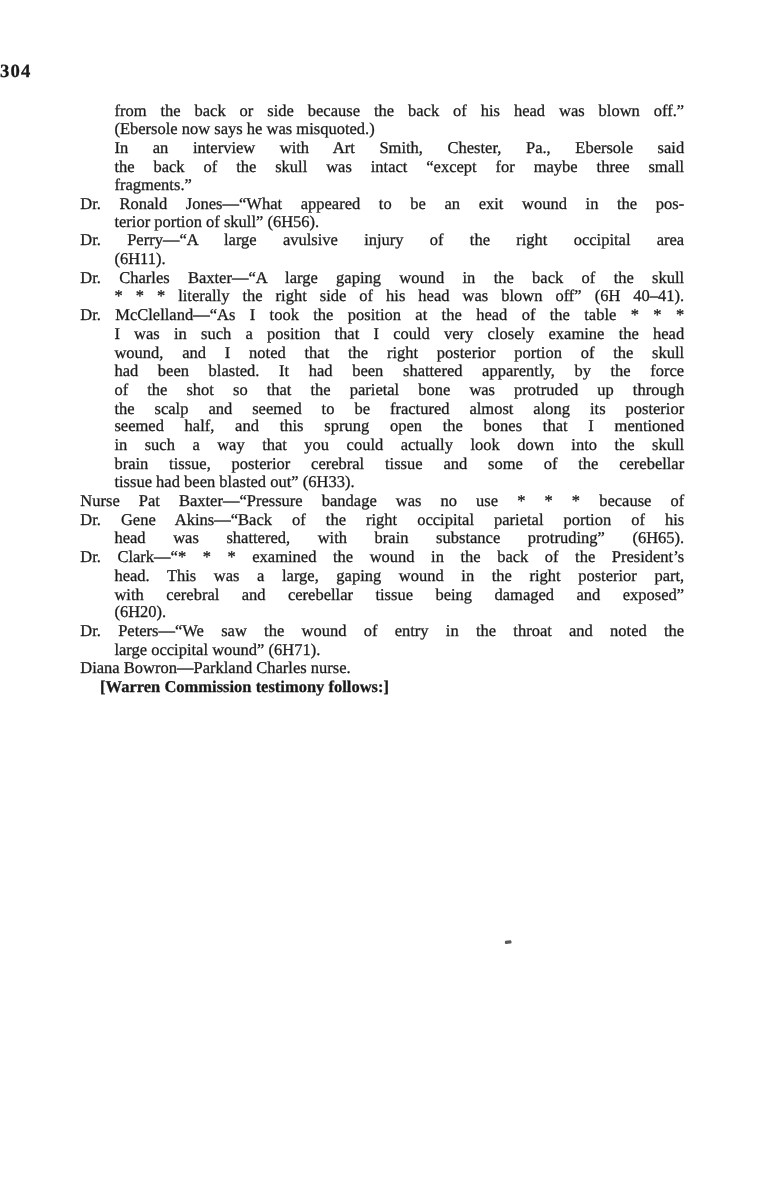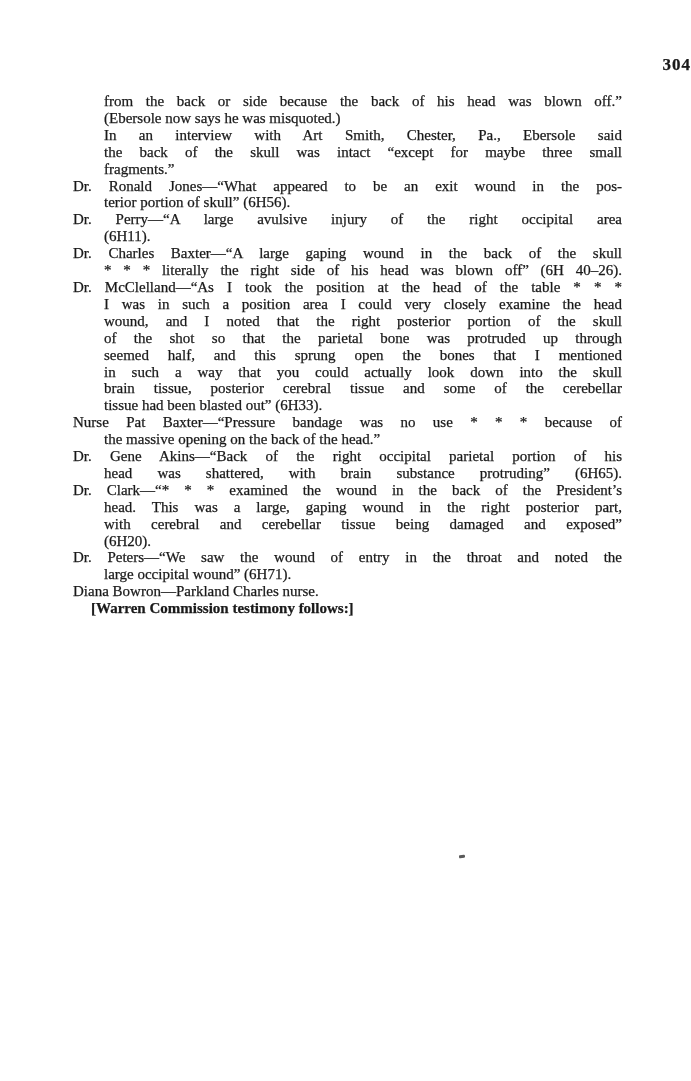--- a/index.html
+++ b/index.html
@@ -16,21 +16,21 @@
     overflow: hidden;
     font-family: "Liberation Serif", "DejaVu Serif", serif;
     color: #1a1a1a;
     -webkit-text-stroke: 0.25px #1a1a1a;
   }
   .page-number {
     position: absolute;
     top: 55px;
     left: 0;
     right: 0;
-    text-align: right;
+    text-align: left;
     font-size: 17px;
     font-weight: 700;
     letter-spacing: 1px;
   }
   .body-text {
     position: absolute;
     top: 93px;
     left: 73px;
     width: 549px;
     font-size: 15px;
@@ -68,31 +68,32 @@
       <div class="line hang justify">from the back or side because the back of his head was blown off.”</div>
       <div class="line hang">(Ebersole now says he was misquoted.)</div>
       <div class="line hang justify">In an interview with Art Smith, Chester, Pa., Ebersole said</div>
       <div class="line hang justify">the back of the skull was intact “except for maybe three small</div>
       <div class="line hang">fragments.”</div>
       <div class="line flush justify">Dr. Ronald Jones—“What appeared to be an exit wound in the pos-</div>
       <div class="line hang">terior portion of skull” (6H56).</div>
       <div class="line flush justify">Dr. Perry—“A large avulsive injury of the right occipital area</div>
       <div class="line hang">(6H11).</div>
       <div class="line flush justify">Dr. Charles Baxter—“A large gaping wound in the back of the skull</div>
-      <div class="line hang justify">* * * literally the right side of his head was blown off” (6H 40–26).</div>
+      <div class="line hang justify">* * * literally the right side of his head was blown off” (6H 40–41).</div>
       <div class="line flush justify">Dr. McClelland—“As I took the position at the head of the table * * *</div>
-      <div class="line hang justify">I was in such a position area I could very closely examine the head</div>
+      <div class="line hang justify">I was in such a position that I could very closely examine the head</div>
       <div class="line hang justify">wound, and I noted that the right posterior portion of the skull</div>
+      <div class="line hang justify">had been blasted. It had been shattered apparently, by the force</div>
       <div class="line hang justify">of the shot so that the parietal bone was protruded up through</div>
+      <div class="line hang justify">the scalp and seemed to be fractured almost along its posterior</div>
       <div class="line hang justify">seemed half, and this sprung open the bones that I mentioned</div>
       <div class="line hang justify">in such a way that you could actually look down into the skull</div>
       <div class="line hang justify">brain tissue, posterior cerebral tissue and some of the cerebellar</div>
       <div class="line hang">tissue had been blasted out” (6H33).</div>
       <div class="line flush justify">Nurse Pat Baxter—“Pressure bandage was no use * * * because of</div>
-      <div class="line hang">the massive opening on the back of the head.”</div>
       <div class="line flush justify">Dr. Gene Akins—“Back of the right occipital parietal portion of his</div>
       <div class="line hang justify">head was shattered, with brain substance protruding” (6H65).</div>
       <div class="line flush justify">Dr. Clark—“* * * examined the wound in the back of the President’s</div>
       <div class="line hang justify">head. This was a large, gaping wound in the right posterior part,</div>
       <div class="line hang justify">with cerebral and cerebellar tissue being damaged and exposed”</div>
       <div class="line hang">(6H20).</div>
       <div class="line flush justify">Dr. Peters—“We saw the wound of entry in the throat and noted the</div>
       <div class="line hang">large occipital wound” (6H71).</div>
       <div class="line flush">Diana Bowron—Parkland Charles nurse.</div>
       <div class="line bracket">[Warren Commission testimony follows:]</div>

